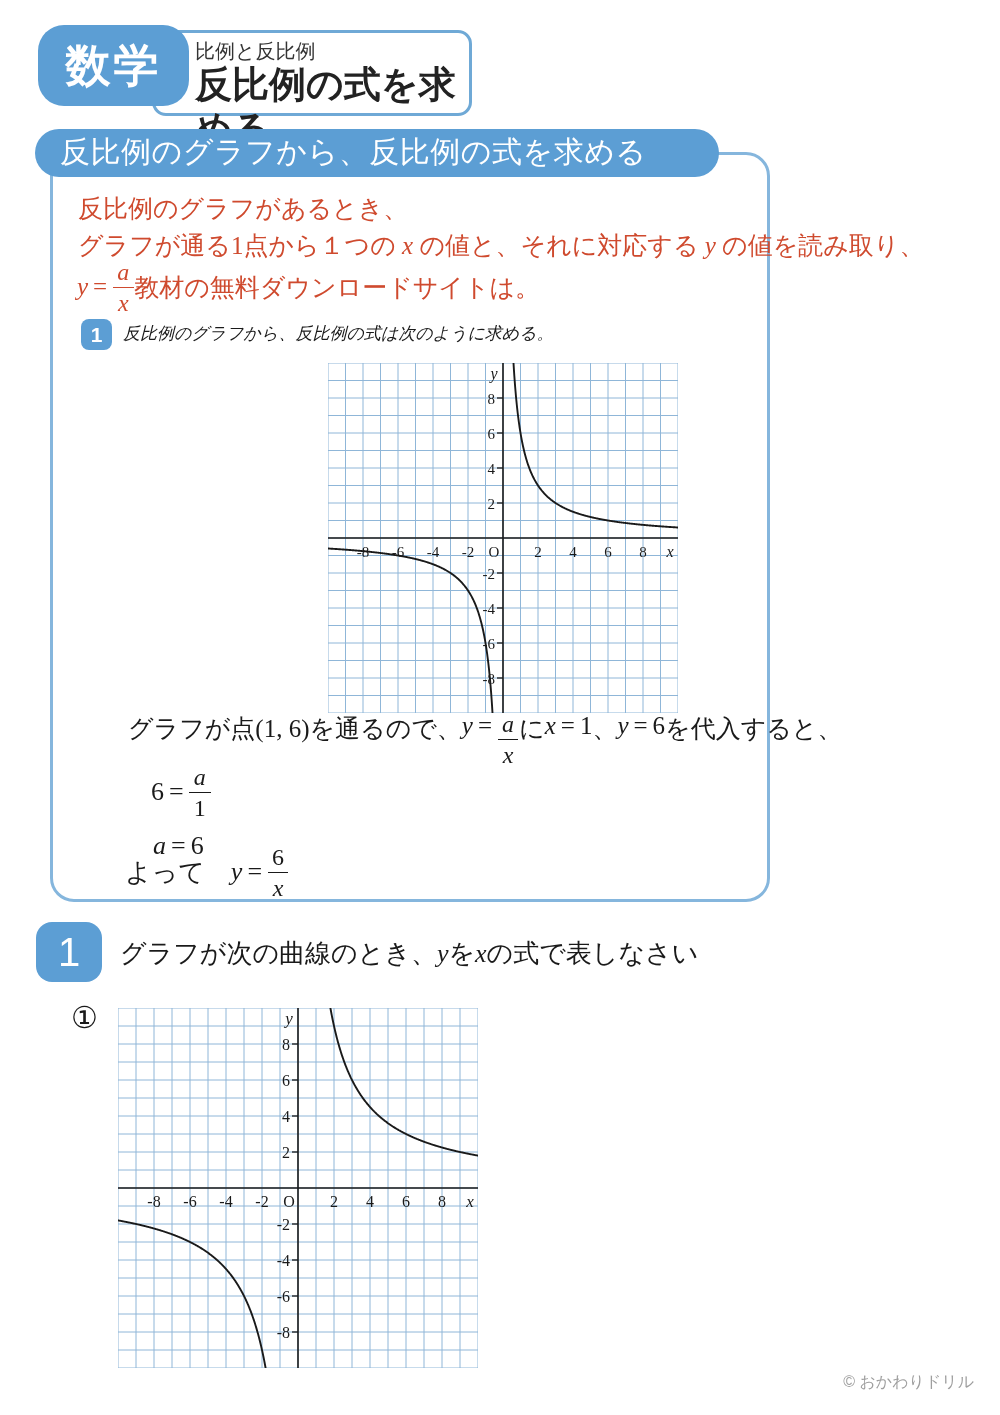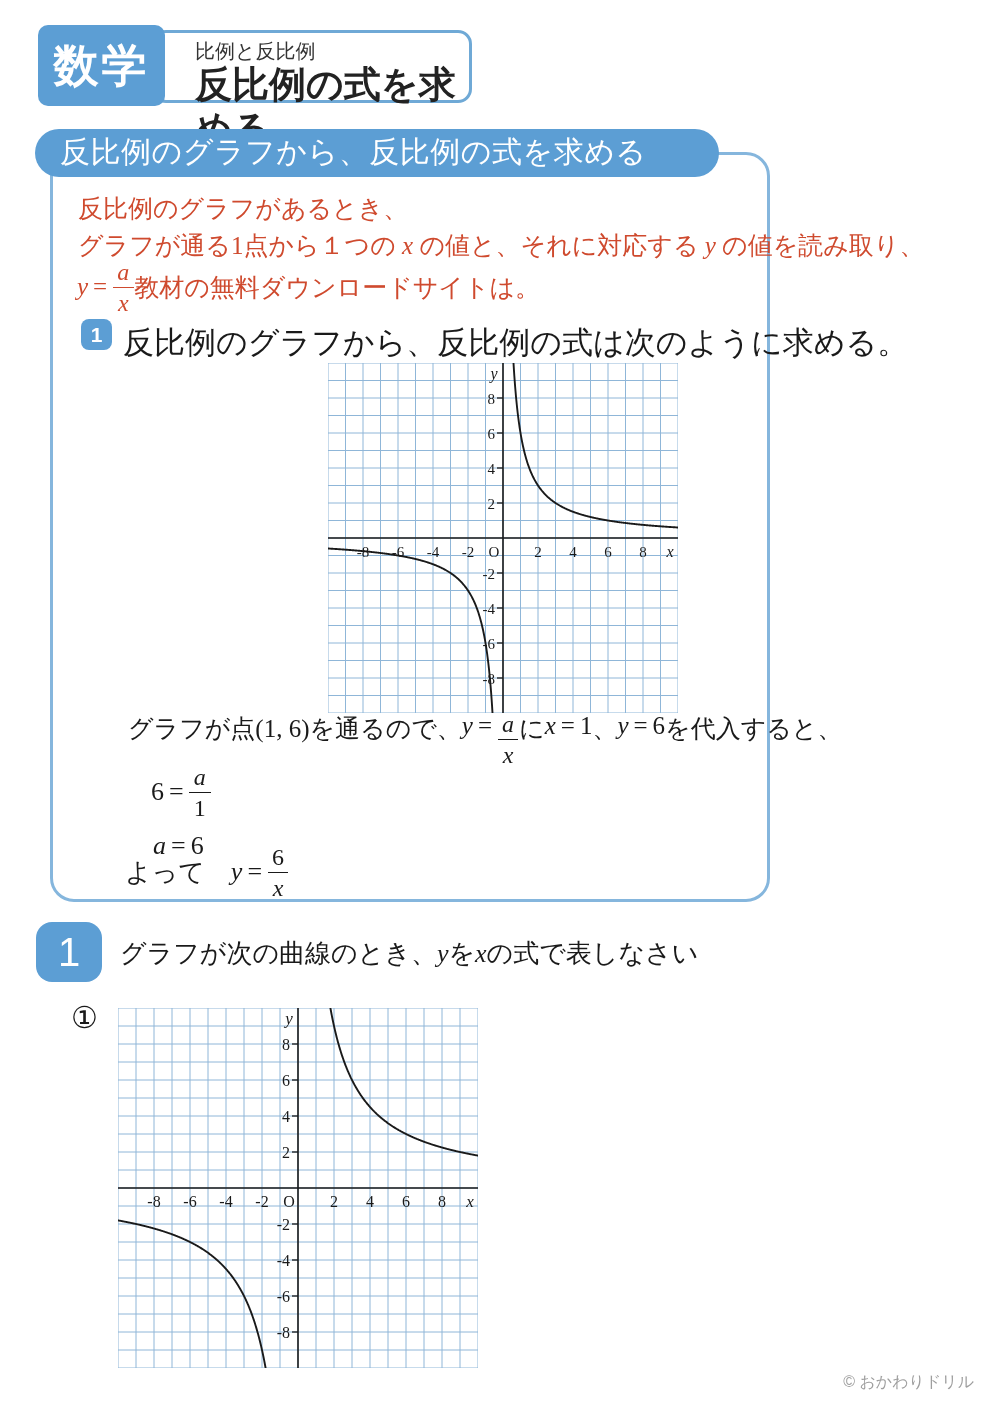--- a/index.html
+++ b/index.html
@@ -12,28 +12,28 @@
   *{margin:0;padding:0;box-sizing:border-box;}
   html,body{background:#fff;}
   .page{
     position:relative;width:1000px;height:1415px;background:#fff;
     font-family:"Liberation Serif","DejaVu Serif",serif;color:var(--ink);
     overflow:hidden;
   }
 
   
   .subject-badge{
-    position:absolute;left:38px;top:25px;width:127px;height:81px;
-    background:var(--blue);border-radius:10px;color:#fff;
+    position:absolute;left:38px;top:25px;width:151px;height:81px;
+    background:var(--blue);border-radius:26px;color:#fff;
     font-family:"Liberation Sans","DejaVu Sans",sans-serif;
     font-size:45px;font-weight:700;letter-spacing:3px;
     display:flex;align-items:center;justify-content:center;z-index:3;
   }
   .title-box{
-    position:absolute;left:152px;top:30px;width:320px;height:73px;
+    position:absolute;left:152px;top:30px;width:320px;height:86px;
     border:3px solid #6fa9d6;border-radius:14px;background:#fff;z-index:2;
     padding:7px 0 0 40px;
     font-family:"Liberation Sans","DejaVu Sans",sans-serif;
   }
   .title-small{font-size:20px;color:#333;line-height:1.15;}
   .title-large{font-size:37px;color:#222;font-weight:600;line-height:1.2;}
 
   
   .section-pill{
     position:absolute;left:35px;top:129px;width:684px;height:48px;
@@ -58,21 +58,21 @@
   .frac{display:inline-flex;flex-direction:column;align-items:center;line-height:1;vertical-align:middle;}
   .frac .num{padding:0 5px 3px;font-size:24px;}
   .frac .den{border-top:1.6px solid currentColor;padding:3px 5px 0;font-size:24px;}
 
   .step-badge{
     position:absolute;left:28px;top:164px;width:31px;height:31px;
     background:var(--blue);border-radius:8px;color:#fff;
     font-family:"Liberation Sans","DejaVu Sans",sans-serif;
     font-size:21px;font-weight:700;display:flex;align-items:center;justify-content:center;
   }
-  .step-text{position:absolute;left:70px;top:167px;font-size:31px;white-space:nowrap;}
+  .step-text{position:absolute;left:70px;top:167px;font-size:17px;white-space:nowrap;font-style:italic;}
 
   .graph1{position:absolute;left:275px;top:208px;}
 
   .sol-line{position:absolute;left:75px;top:557px;display:flex;align-items:flex-start;height:58px;font-size:25px;white-space:nowrap;}
   .eq-row{position:absolute;display:flex;align-items:center;font-size:26px;white-space:nowrap;}
   .eq1{left:98px;top:608px;height:58px;}
   .eq2{left:100px;top:674px;height:34px;}
   .eq3{left:72px;top:690px;height:54px;}
   .eq3-label{margin-right:26px;}
 

